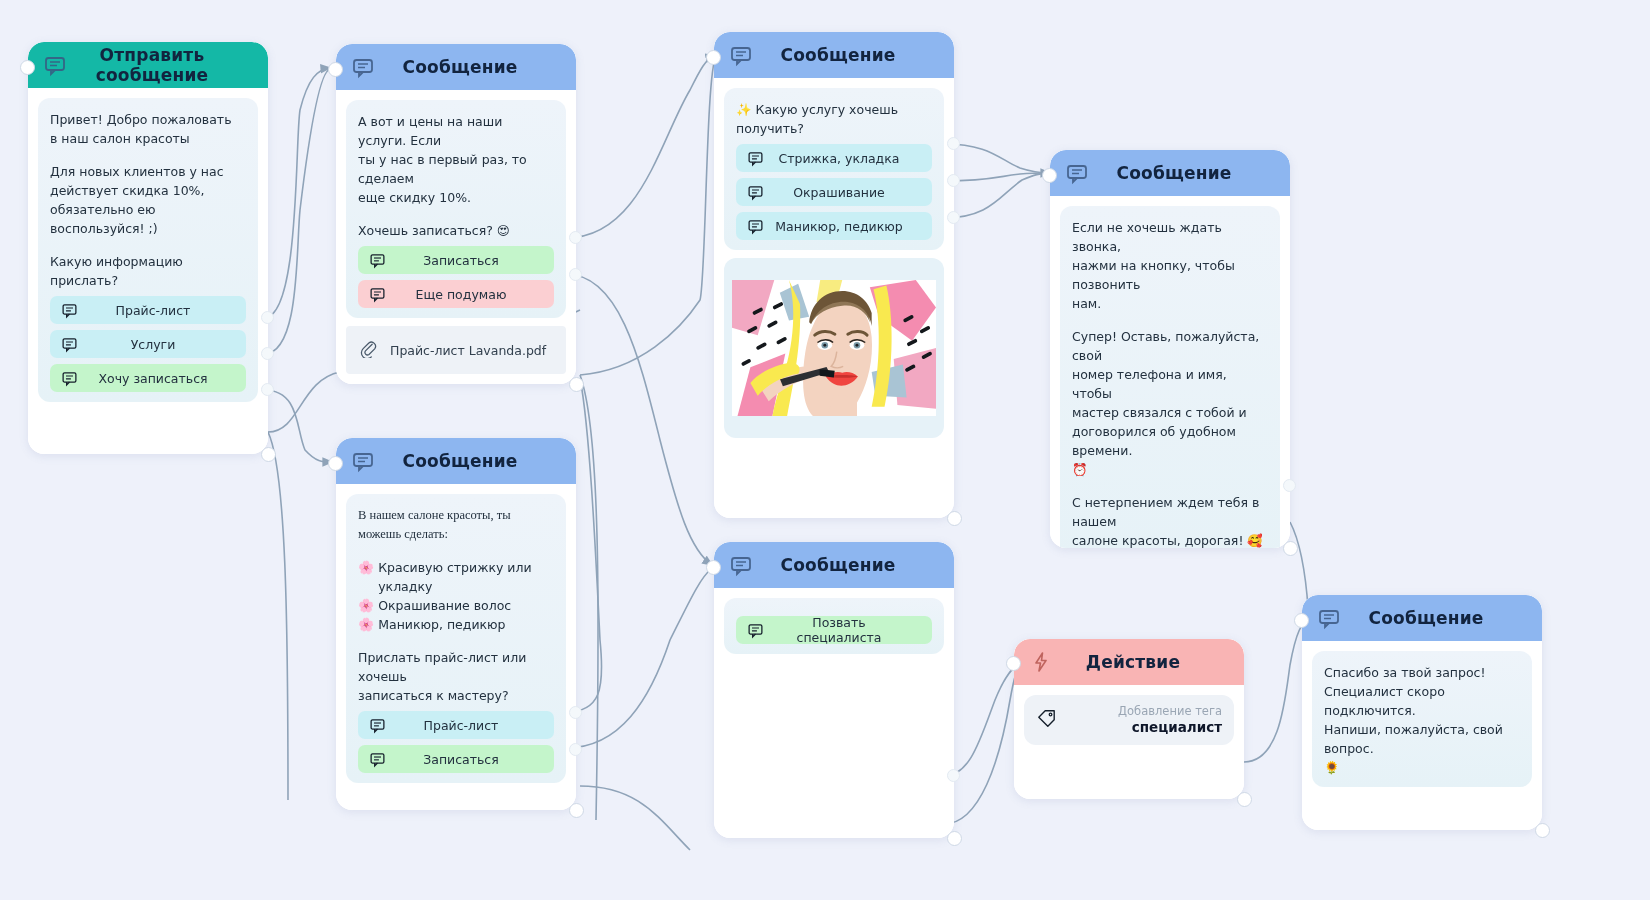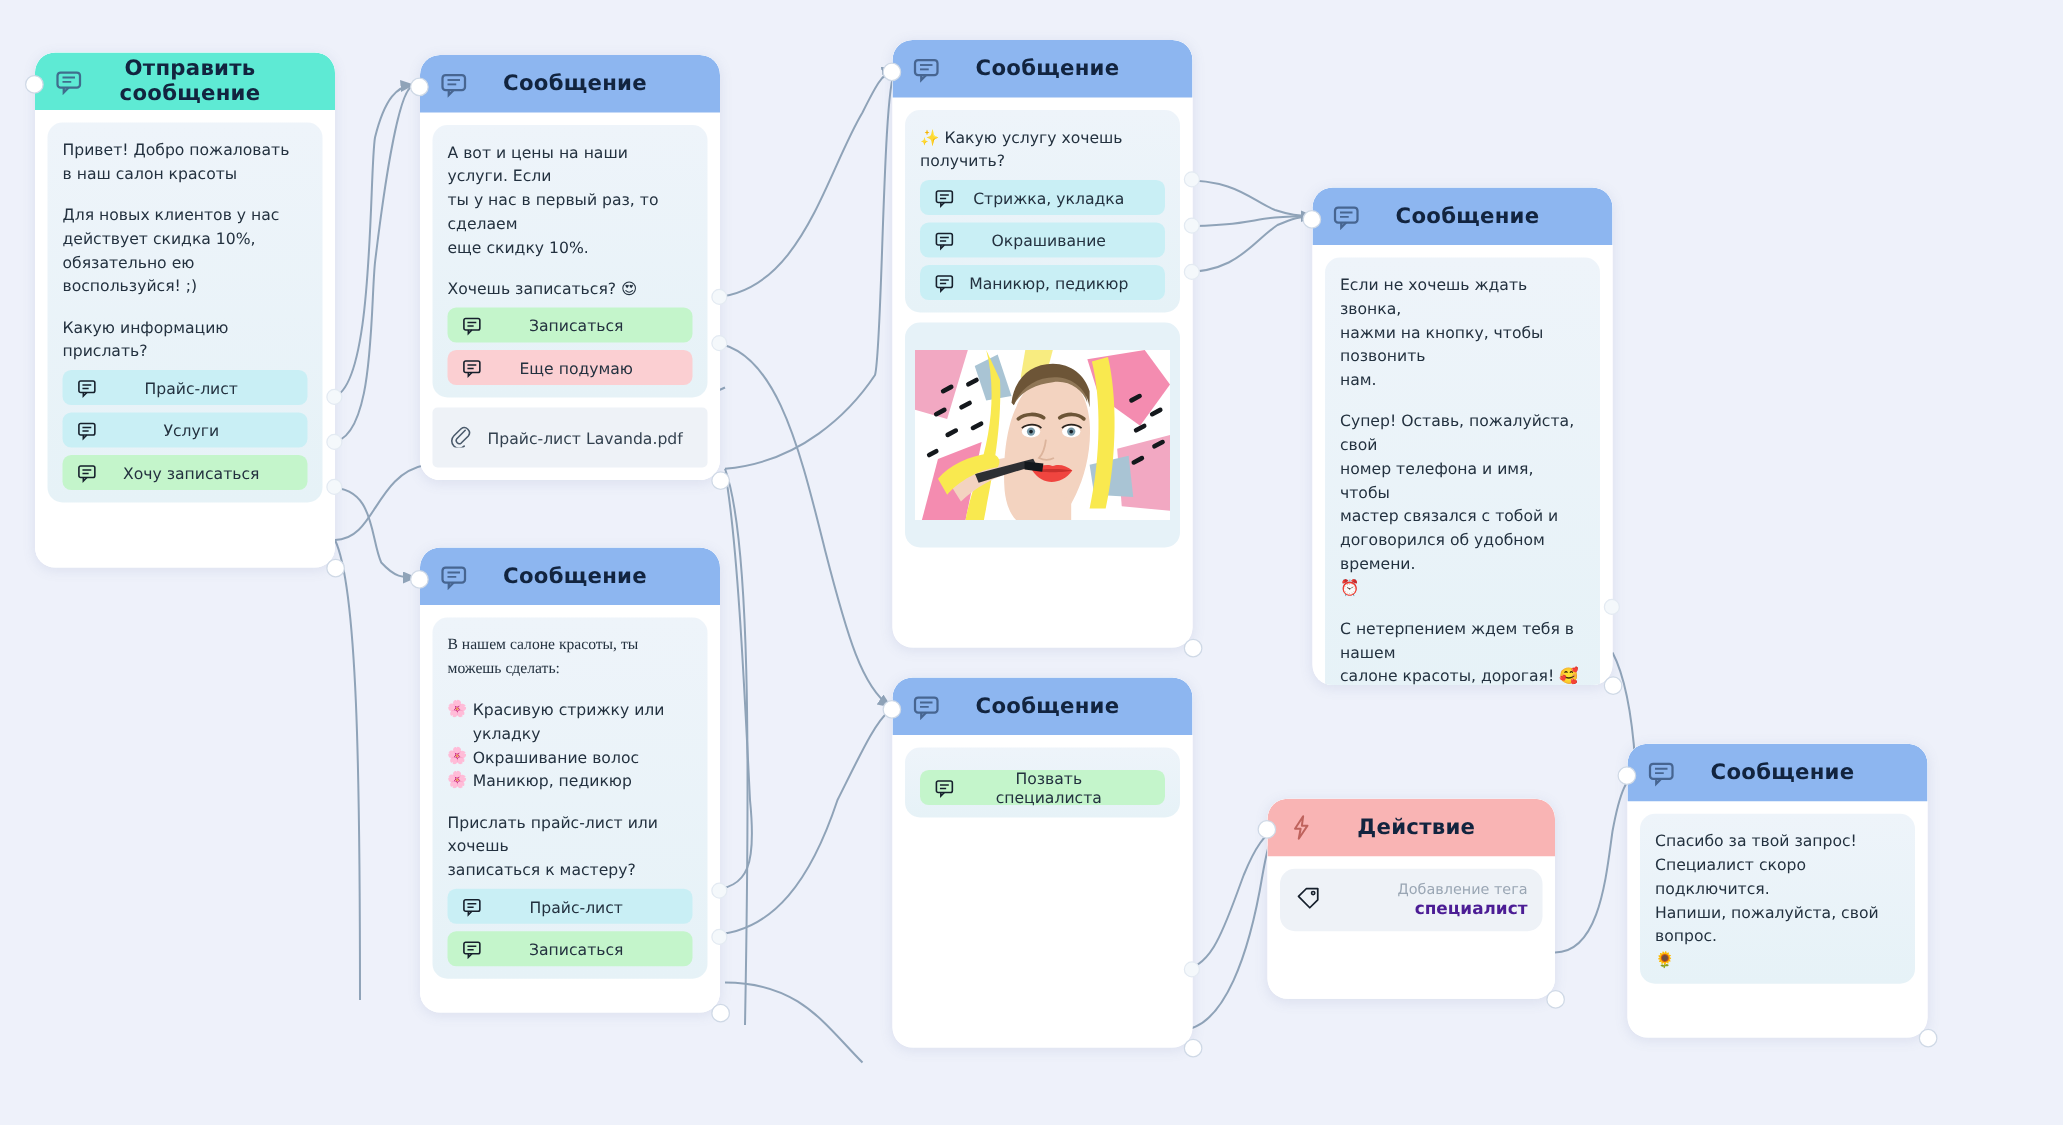--- a/index.html
+++ b/index.html
@@ -26,21 +26,21 @@
   .node-inner { border-radius:16px; overflow:hidden; background:#fff; }
   .node-head {
     height: 46px;
     display: flex; align-items: center;
     padding: 0 14px;
     font-size: 17px; font-weight: bold;
     letter-spacing: .2px;
     color: #12243f;
     border-radius: 16px 16px 0 0;
   }
-  .head-blue-light { background:#5eead4; }
+  .head-blue-light { background:#14b8a6; }
   .head-blue { background:#8db6f0; }
   .head-red { background:#f9b4b4; }
   .head-icon { width:26px; height:26px; flex:0 0 26px; margin-right:6px; opacity:.85; }
   .head-title { flex:1; text-align:center; padding-right:24px; }
 
   .body { padding: 10px; }
   .bubble {
     background: linear-gradient(180deg,#eef4fa 0%, #e6f2f7 100%);
     border-radius: 12px;
     padding: 12px 12px 10px 12px;
@@ -70,21 +70,21 @@
   .photo { width:222px; height:148px; border-radius:2px; display:block; }
 
   .bullets { margin:0; padding:0; list-style:none; }
   .bullets li { display:flex; align-items:flex-start; font-size:12.5px; line-height:19px; color:#23313f; }
   .bullets li .fl { margin-right:4px; }
 
   .tagbox { background:#eef2f7; border-radius:12px; padding:9px 12px; display:flex; align-items:center; }
   .tagbox .tagicon { width:26px; flex:0 0 26px; }
   .tagbox .tagtext { flex:1; text-align:right; }
   .tag-caption { font-size:11.5px; color:#9aa6b4; line-height:15px; }
-  .tag-value { font-size:13.5px; font-weight:bold; color:#4c1d95; line-height:17px; }
+  .tag-value { font-size:13.5px; font-weight:bold; color:#0f172a; line-height:17px; }
 
   .port {
     position:absolute; width:15px; height:15px; border-radius:50%;
     background:#ffffff; border:1.5px solid #cfd9e6; box-sizing:border-box;
     z-index:5;
   }
   .port.inp { left:-8px; }
   .port.small { width:13px; height:13px; background:#f4f8fb; border-color:#e3eaf2; }
   .emoji { font-size:13px; }
 </style>

